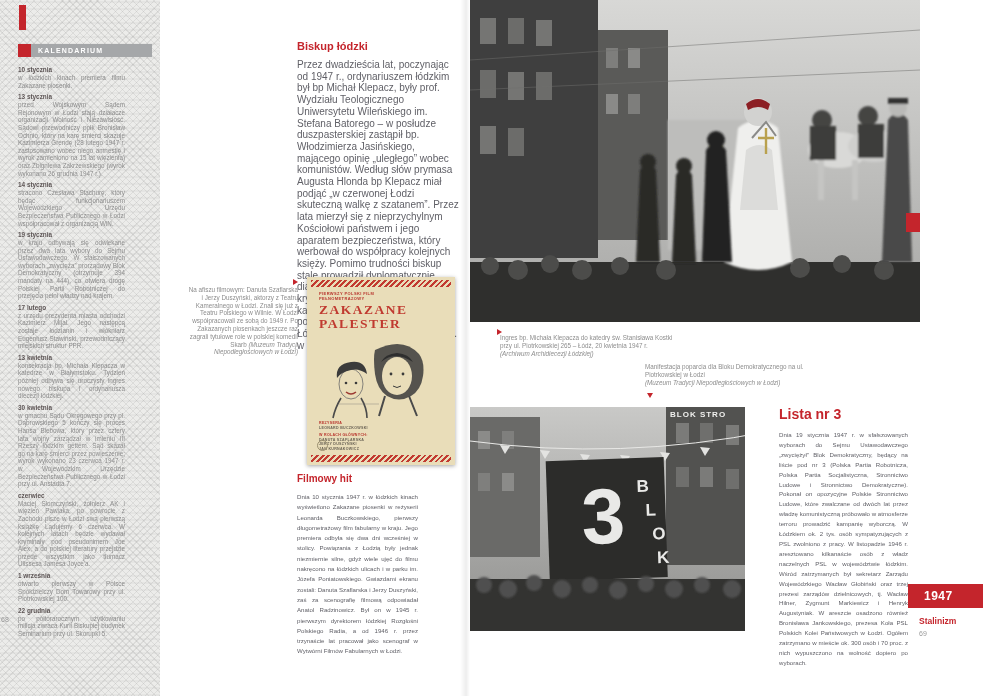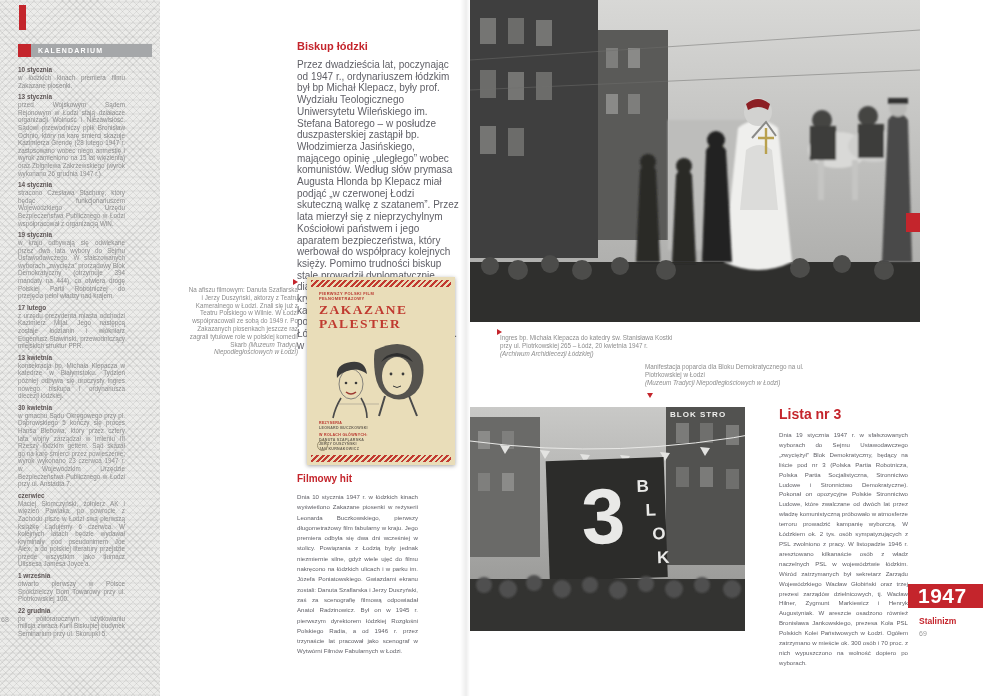--- a/index.html
+++ b/index.html
@@ -86,21 +86,21 @@
 
   .cap-ingres{left:500px;top:334px;width:175px;}
   .cap-manif{left:645px;top:363px;width:175px;}
 
   .art-lista{left:779px;top:406px;width:129px;}
   .art-lista .article-title{font-size:14px;}
   .art-lista .article-body{margin-top:8px;font-size:6.1px;line-height:9.9px;
     text-align:justify;color:#5f5f66;}
 
   .year-tab{left:908px;top:584px;width:75px;height:24px;background:#c4252c;
-    color:#ffffff;font-weight:bold;font-size:21px;line-height:24px;padding-left:10px;
+    color:#ffffff;font-weight:bold;font-size:12px;line-height:24px;padding-left:16px;
     box-sizing:border-box;letter-spacing:.5px;}
   .chapter-label{left:919px;top:616px;font-size:8.5px;font-weight:bold;color:#c4252c;}
   .page-num-right{left:919px;top:630px;font-size:7px;color:#9a9a9a;}
 </style>
 </head>
 <body>
 
 <div class="abs texture-strip"></div>
 <div class="abs red-tick-top"></div>
 

